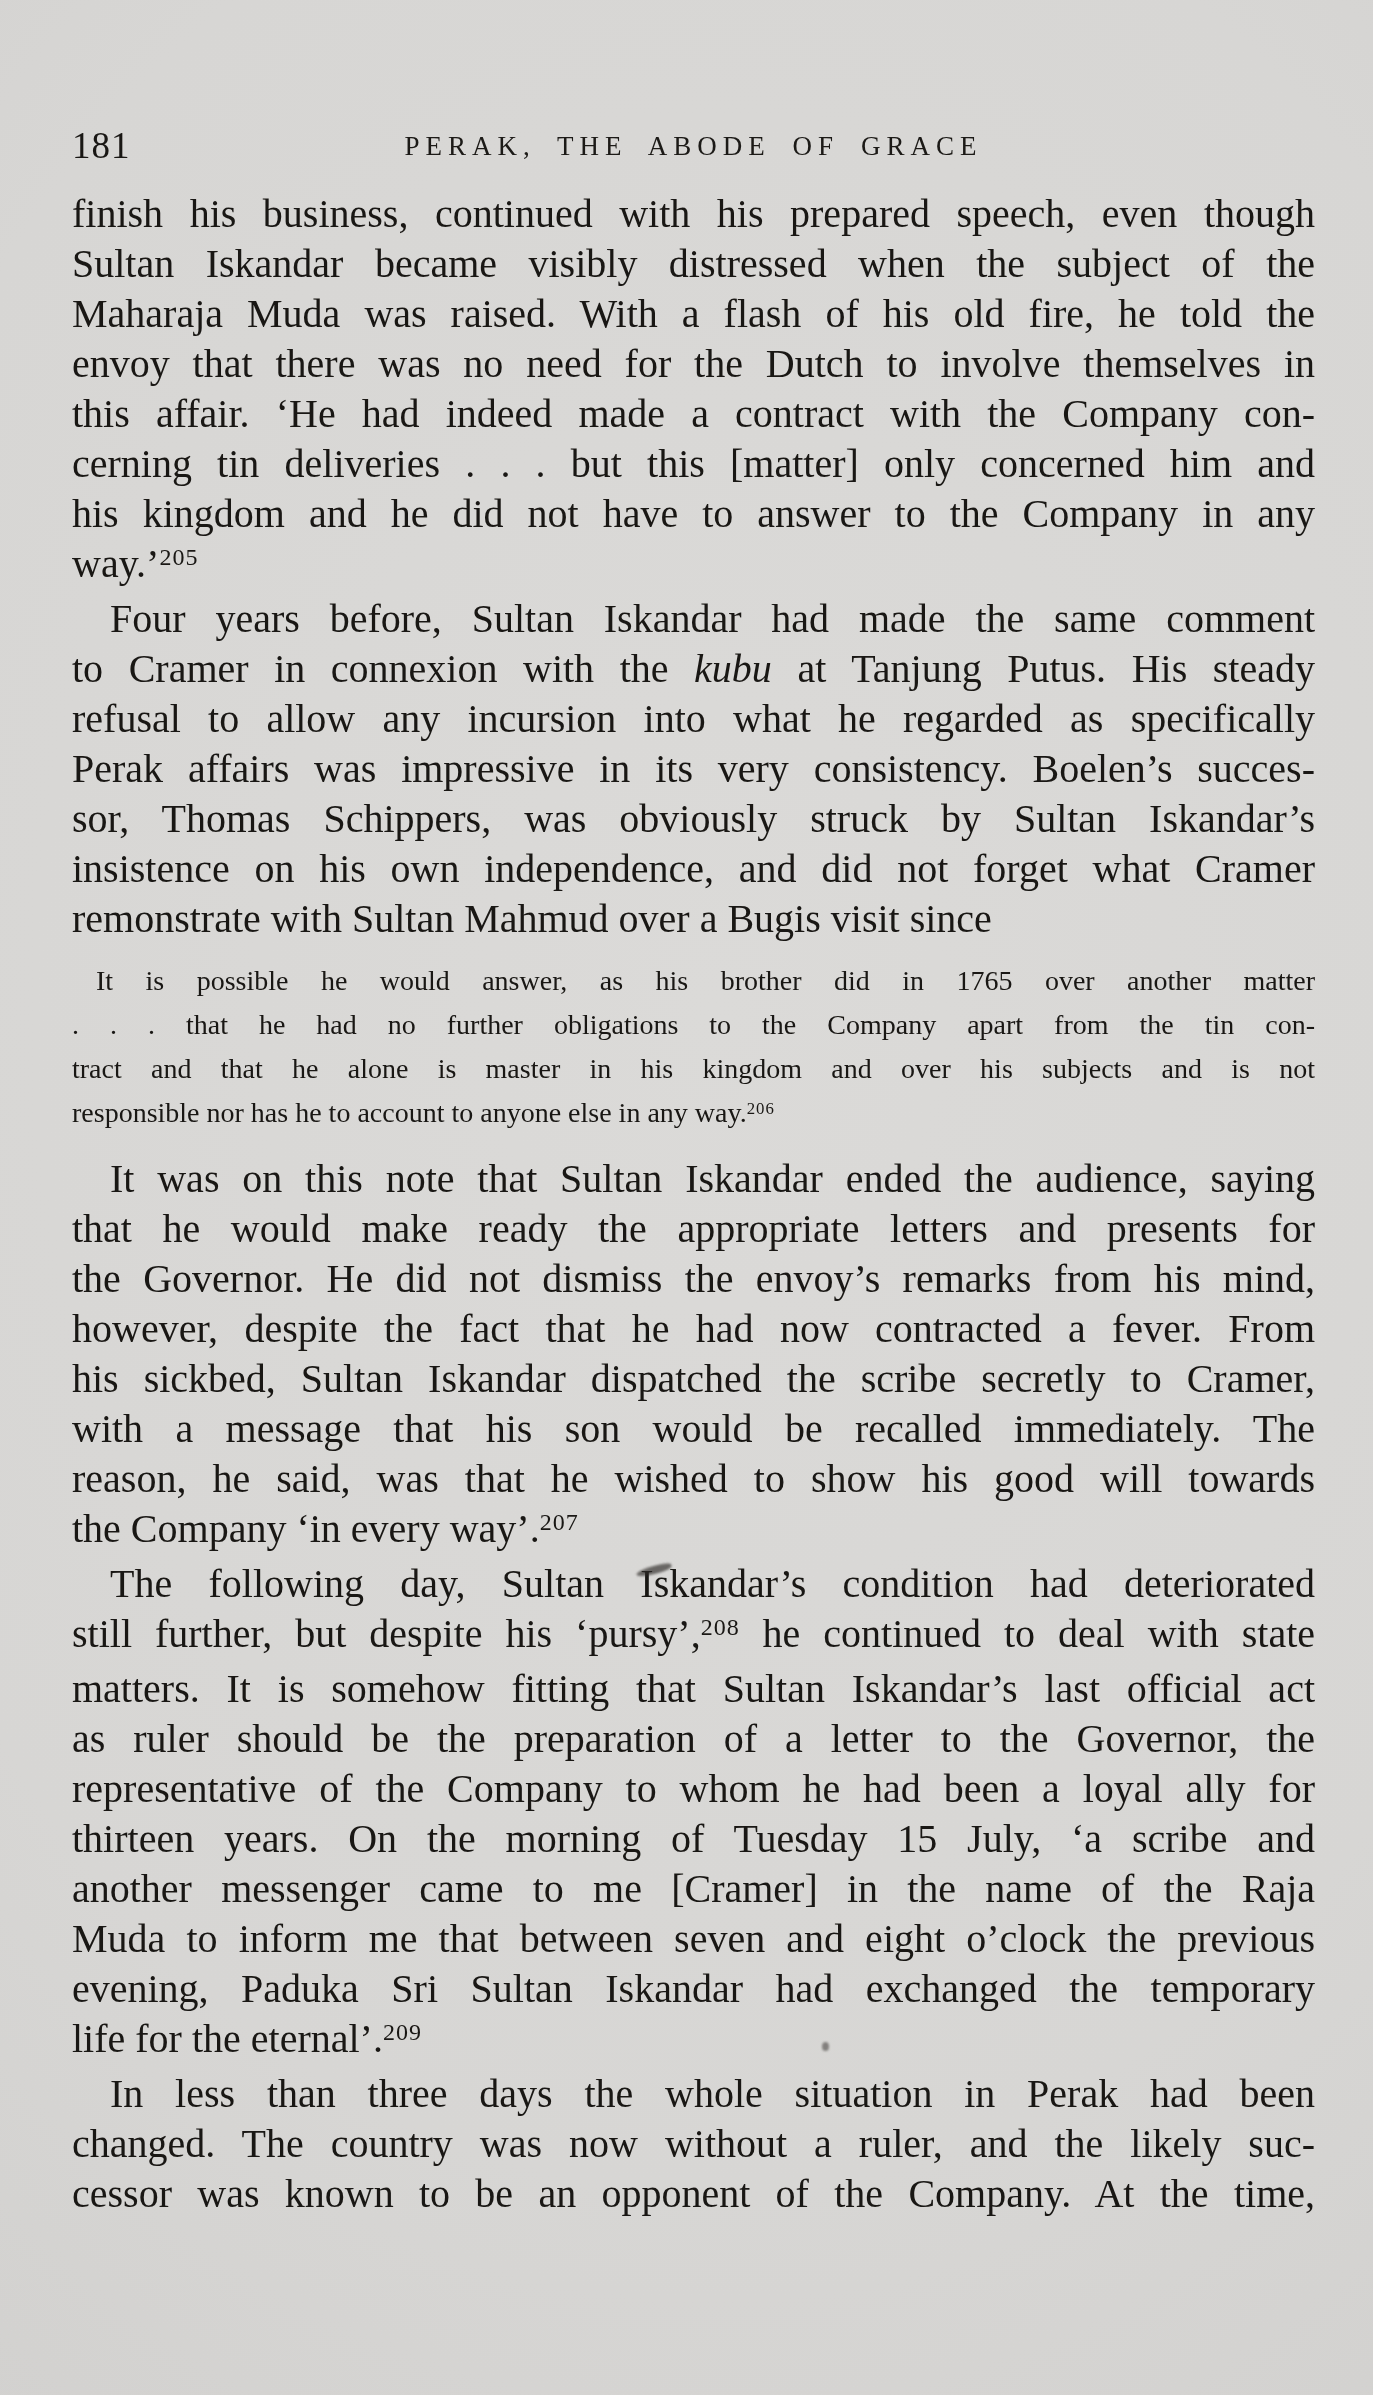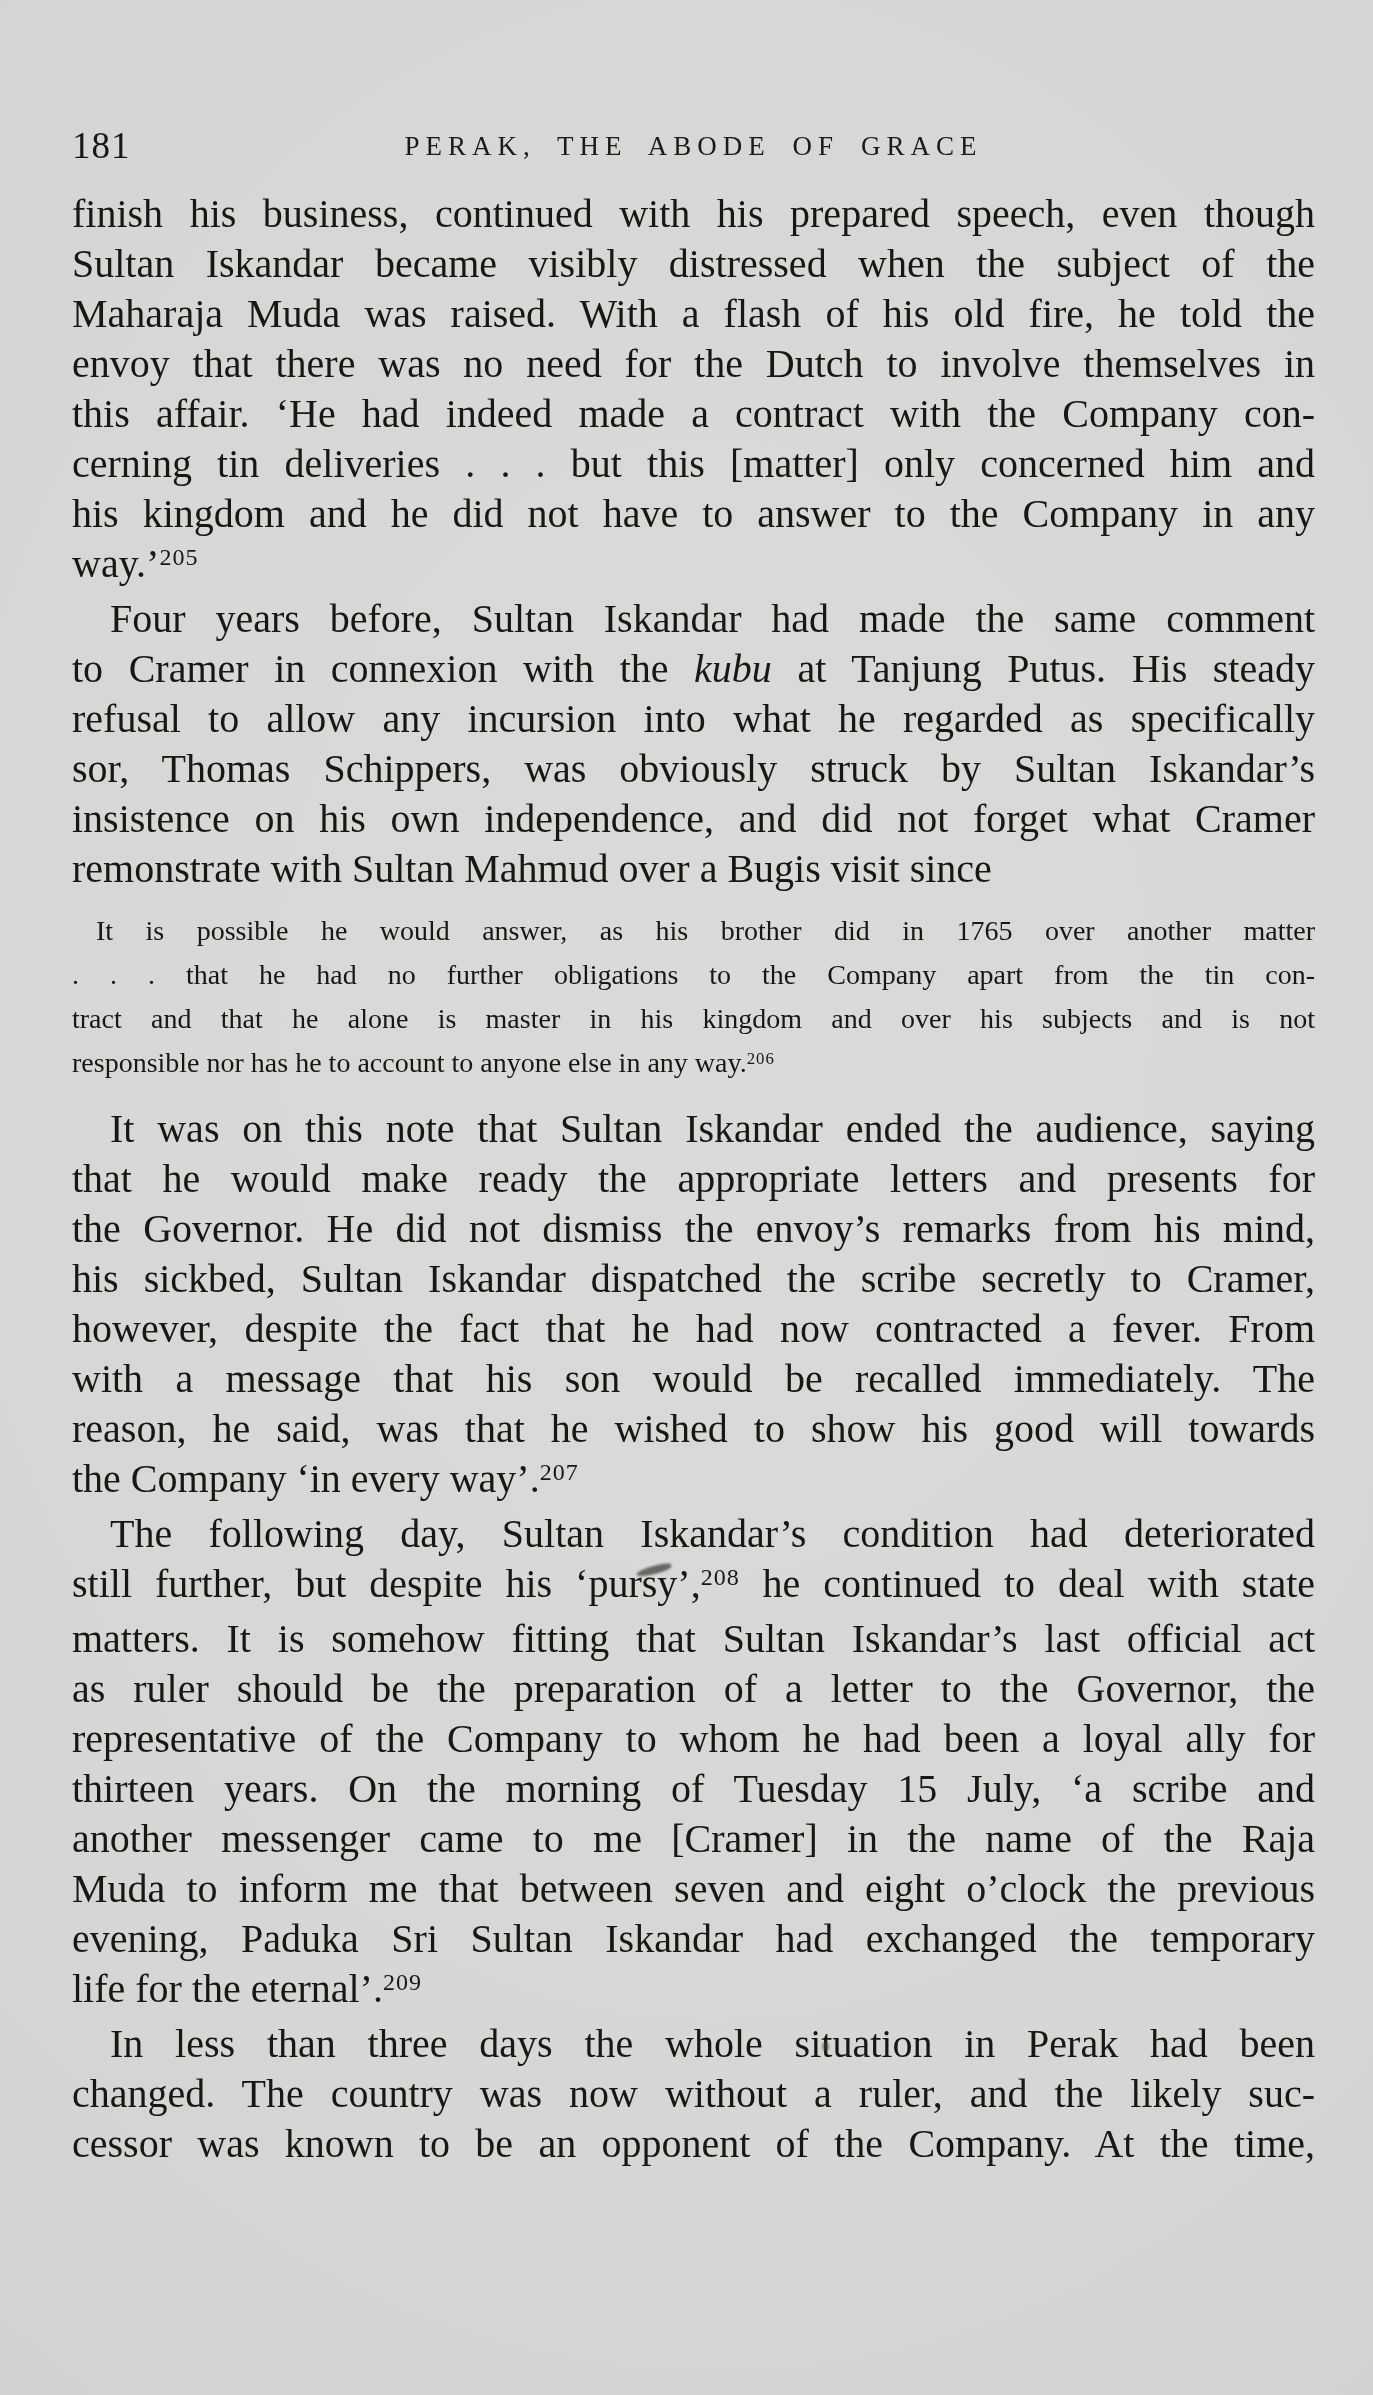--- a/index.html
+++ b/index.html
@@ -94,36 +94,37 @@
         <div class="line full">envoy that there was no need for the Dutch to involve themselves in</div>
         <div class="line full">this affair. ‘He had indeed made a contract with the Company con-</div>
         <div class="line full">cerning tin deliveries . . . but this [matter] only concerned him and</div>
         <div class="line full">his kingdom and he did not have to answer to the Company in any</div>
         <div class="line">way.’<sup>205</sup></div>
       </div>
       <div class="block paragraph indent">
         <div class="line full">Four years before, Sultan Iskandar had made the same comment</div>
         <div class="line full">to Cramer in connexion with the <i>kubu</i> at Tanjung Putus. His steady</div>
         <div class="line full">refusal to allow any incursion into what he regarded as specifically</div>
+        <div class="line full">Perak affairs was impressive in its very consistency. Boelen’s succes-</div>
         <div class="line full">sor, Thomas Schippers, was obviously struck by Sultan Iskandar’s</div>
         <div class="line full">insistence on his own independence, and did not forget what Cramer</div>
         <div class="line">remonstrate with Sultan Mahmud over a Bugis visit since</div>
       </div>
       <div class="block blockquote indent">
         <div class="line full">It is possible he would answer, as his brother did in 1765 over another matter</div>
         <div class="line full">. . . that he had no further obligations to the Company apart from the tin con-</div>
         <div class="line full">tract and that he alone is master in his kingdom and over his subjects and is not</div>
         <div class="line">responsible nor has he to account to anyone else in any way.<sup>206</sup></div>
       </div>
       <div class="block paragraph indent">
         <div class="line full">It was on this note that Sultan Iskandar ended the audience, saying</div>
         <div class="line full">that he would make ready the appropriate letters and presents for</div>
         <div class="line full">the Governor. He did not dismiss the envoy’s remarks from his mind,</div>
+        <div class="line full">however, despite the fact that he had now contracted a fever. From</div>
         <div class="line full">his sickbed, Sultan Iskandar dispatched the scribe secretly to Cramer,</div>
-        <div class="line full">however, despite the fact that he had now contracted a fever. From</div>
         <div class="line full">with a message that his son would be recalled immediately. The</div>
         <div class="line full">reason, he said, was that he wished to show his good will towards</div>
         <div class="line">the Company ‘in every way’.<sup>207</sup></div>
       </div>
       <div class="block paragraph indent">
         <div class="line full">The following day, Sultan Iskandar’s condition had deteriorated</div>
         <div class="line full">still further, but despite his ‘pursy’,<sup>208</sup> he continued to deal with state</div>
         <div class="line full">matters. It is somehow fitting that Sultan Iskandar’s last official act</div>
         <div class="line full">as ruler should be the preparation of a letter to the Governor, the</div>
         <div class="line full">representative of the Company to whom he had been a loyal ally for</div>

